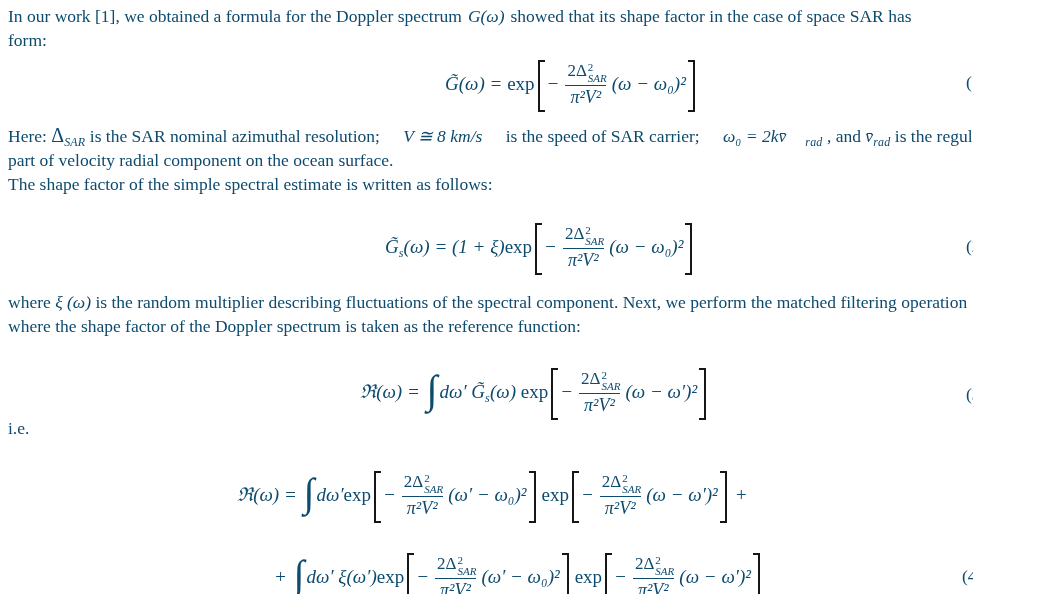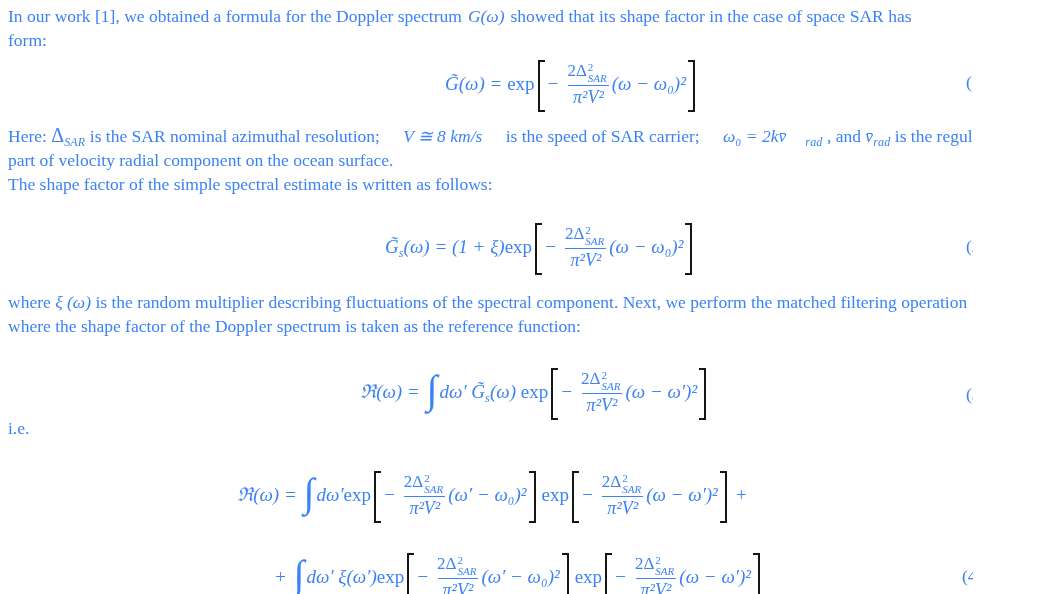--- a/index.html
+++ b/index.html
@@ -1,29 +1,29 @@
 <!DOCTYPE html>
 <html><head>
 <meta charset="utf-8">
 <style>
   html,body{margin:0;padding:0;background:#fff;}
   .page{position:relative;width:973px;height:594px;background:#ffffff;overflow:hidden;
-        font-family:"Liberation Serif","DejaVu Serif",serif;color:#3b82f6;}
+        font-family:"Liberation Serif","DejaVu Serif",serif;color:#0c4a6e;}
   .line{position:absolute;left:8px;white-space:nowrap;font-size:17.5px;line-height:24px;}
   .mvar{font-style:italic;}
   .imath{font-style:italic;margin:0 6px;}
   .imath2{font-style:italic;margin:0 19px;}
   .msub{font-size:12px;font-style:italic;vertical-align:-4px;letter-spacing:.2px;}
   .delta{font-size:20px;}
   
   .eq{position:absolute;white-space:nowrap;font-size:19px;font-style:italic;
       line-height:54px;height:54px;}
   .eq .rm{font-style:normal;}
   .eqnum{position:absolute;font-size:17.5px;font-style:normal;}
-  .frac{display:inline-flex;flex-direction:column;align-items:flex-end;vertical-align:middle;
+  .frac{display:inline-flex;flex-direction:column;align-items:flex-start;vertical-align:middle;
         margin:0 3px;line-height:normal;}
   .fnum{display:inline-flex;align-items:flex-start;font-style:normal;font-size:17px;
         padding:0 2px;line-height:1.1;}
   .ss{display:inline-flex;flex-direction:column;align-items:flex-start;line-height:1;margin-left:1px;}
   .ss .s2{font-size:11px;font-style:normal;}
   .ss .ssar{font-size:11px;font-style:italic;}
   .fden{border-top:1.7px solid currentColor;font-style:italic;font-size:18px;
         padding:1px 5px 0 5px;line-height:1.2;margin-top:1px;}
   .lb,.rb{display:inline-block;width:7px;height:52px;vertical-align:middle;box-sizing:border-box;}
   .lb{border-left:2.2px solid #161616;border-top:2.2px solid #161616;border-bottom:2.2px solid #161616;margin:0 2px 0 3px;}

